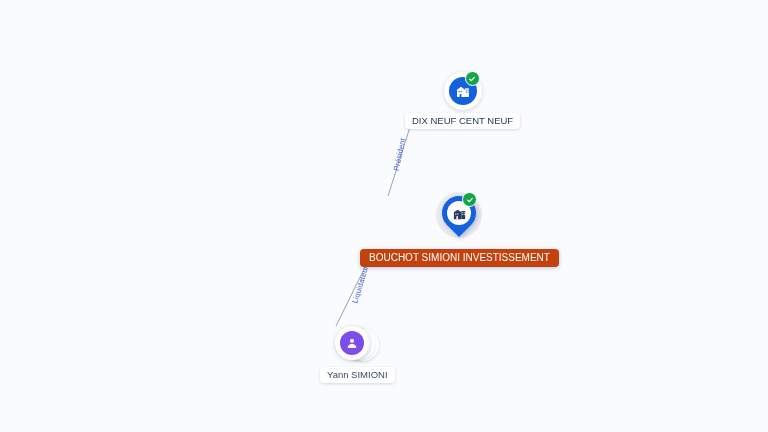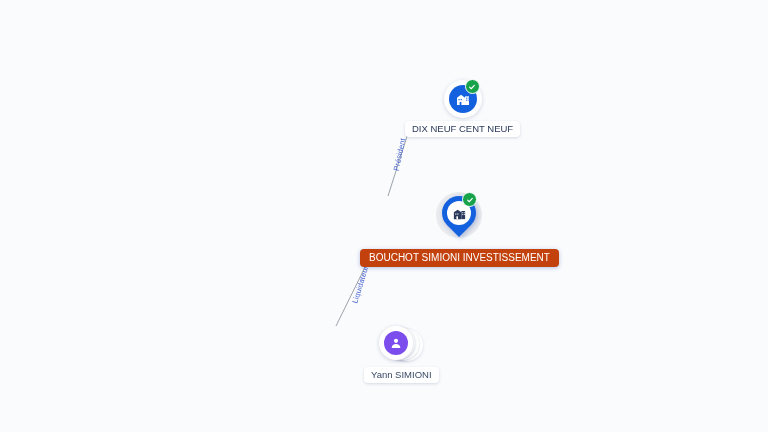--- a/index.html
+++ b/index.html
@@ -206,23 +206,23 @@
     box-shadow: 0 1px 4px rgba(20,60,160,0.30);
     font-size: 10px;
     padding: 3px 9px 4px 9px;
   }
   .node-label.person {
     font-size: 9.5px;
     color: #3a4a66;
   }
 
   
-  #node-dix-neuf-cent-neuf { left: 405px; top: 80px; text-align: center; }
+  #node-dix-neuf-cent-neuf { left: 405px; top: 72px; text-align: center; }
   #node-bouchot-simioni    { left: 360px; top: 190px; }
-  #node-yann-simioni       { left: 320px; top: 324px; margin-left: 44px; }
+  #node-yann-simioni       { left: 320px; top: 324px; }
 </style>
 </head>
 <body>
 
 <div id="graph-canvas">
 
   <svg class="edges-layer" viewBox="0 0 768 432" width="768" height="432">
 
     <line x1="388" y1="196" x2="410" y2="127" stroke="#9aa2ad" stroke-width="1"></line>
     <polygon points="410,122 407.2,128.4 413.0,128.4" fill="#2f5fd0"></polygon>

